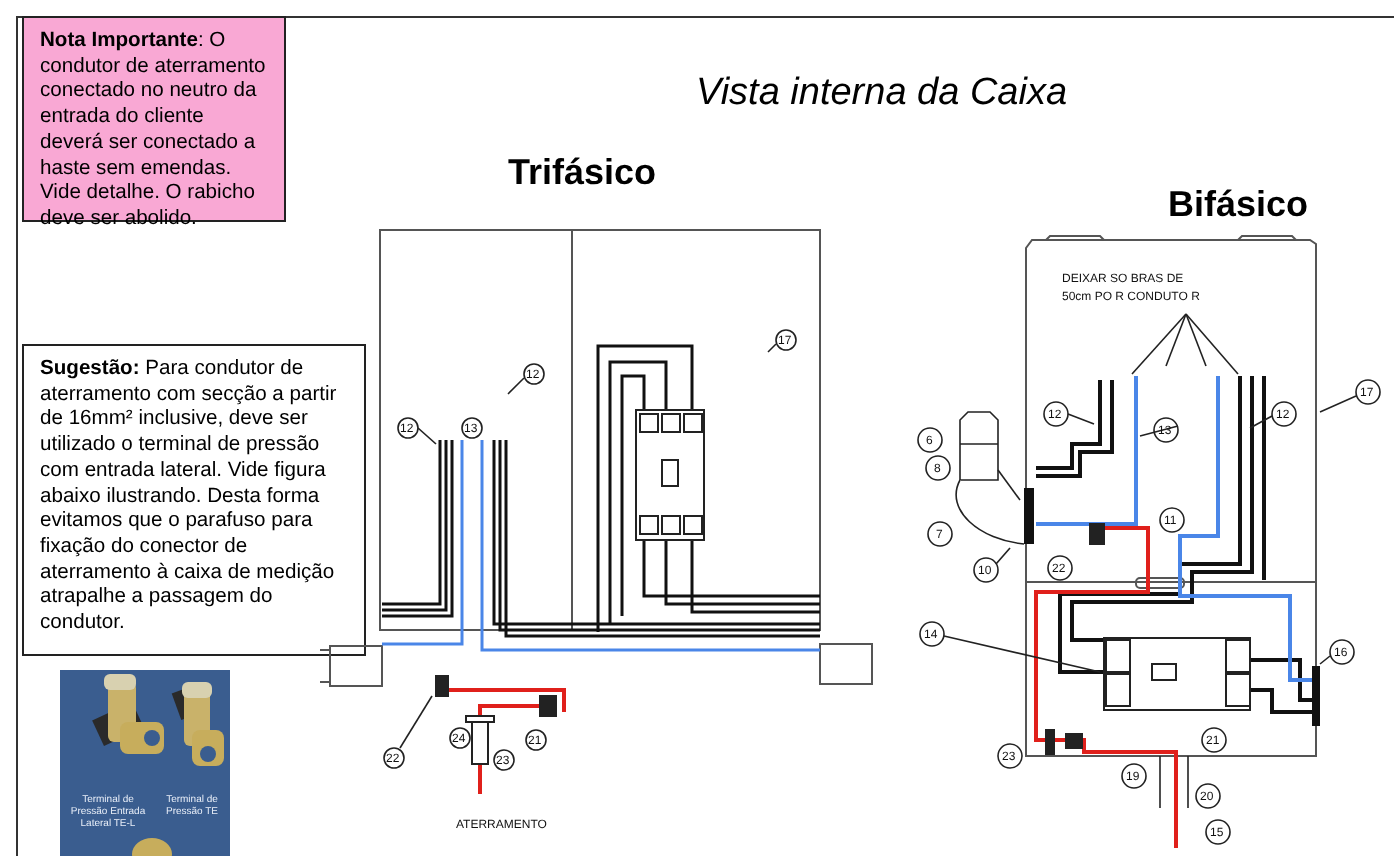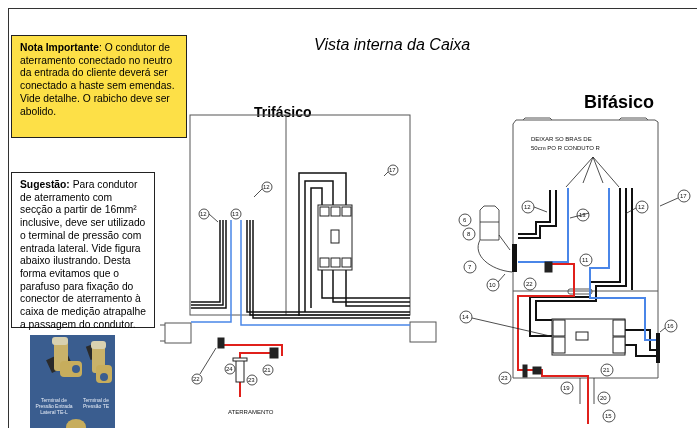--- a/index.html
+++ b/index.html
@@ -1,28 +1,28 @@
 <!DOCTYPE html>
 <html><head>
 <meta charset="utf-8">
 <style>
   html, body { margin: 0; padding: 0; background: #ffffff; }
   body { width: 697px; height: 432px; position: relative; overflow: hidden;
          font-family: "Liberation Sans", sans-serif; color: #000; }
   .frame-top { position: absolute; left: 8px; top: 8px; width: 689px; height: 1px; background: #333; }
   .frame-left { position: absolute; left: 8px; top: 8px; width: 1px; height: 420px; background: #333; }
-  .note-box { position: absolute; left: 11px; top: 8px; width: 176px; height: 103px;
+  .note-box { position: absolute; left: 11px; top: 8px; width: 132px; height: 103px;
               border: 1px solid #222; box-sizing: border-box; padding: 6px 8px;
-              font-size: 10.3px; line-height: 12.7px; background: #fde047; margin-top: 27px; }
-  .suggest-box { position: absolute; left: 11px; top: 172px; width: 144px; height: 156px;
+              font-size: 10.3px; line-height: 12.7px; background: #f9a8d4; }
+  .suggest-box { position: absolute; left: 11px; top: 172px; width: 172px; height: 156px;
                  border: 1px solid #222; box-sizing: border-box; padding: 6px 8px;
                  font-size: 10.3px; line-height: 12.7px; background: #fff; }
   b { font-weight: bold; }
-  .main-title { position: absolute; left: 314px; top: 36px; font-size: 16px; font-style: italic; }
-  .tri-title { position: absolute; left: 254px; top: 104px; font-size: 14px; font-weight: bold; }
+  .main-title { position: absolute; left: 348px; top: 36px; font-size: 19px; font-style: italic; }
+  .tri-title { position: absolute; left: 254px; top: 76px; font-size: 18px; font-weight: bold; }
   .bi-title { position: absolute; left: 548px; top: 92px; font-size: 18px; font-weight: bold; margin-left: 36px; }
   .photo { position: absolute; left: 30px; top: 335px; width: 85px; height: 93px;
            background: #3a5d8f; overflow: hidden; }
   .photo-cap { position: absolute; color: #e8eef8; font-size: 5px; line-height: 6px; text-align: center; }
   svg { position: absolute; left: 0; top: 0; }
   .tiny { font-family: "Liberation Sans", sans-serif; font-size: 6px; fill: #111; }
   .callout { font-family: "Liberation Sans", sans-serif; font-size: 6px; fill: #111; }
 </style>
 </head>
 <body>

